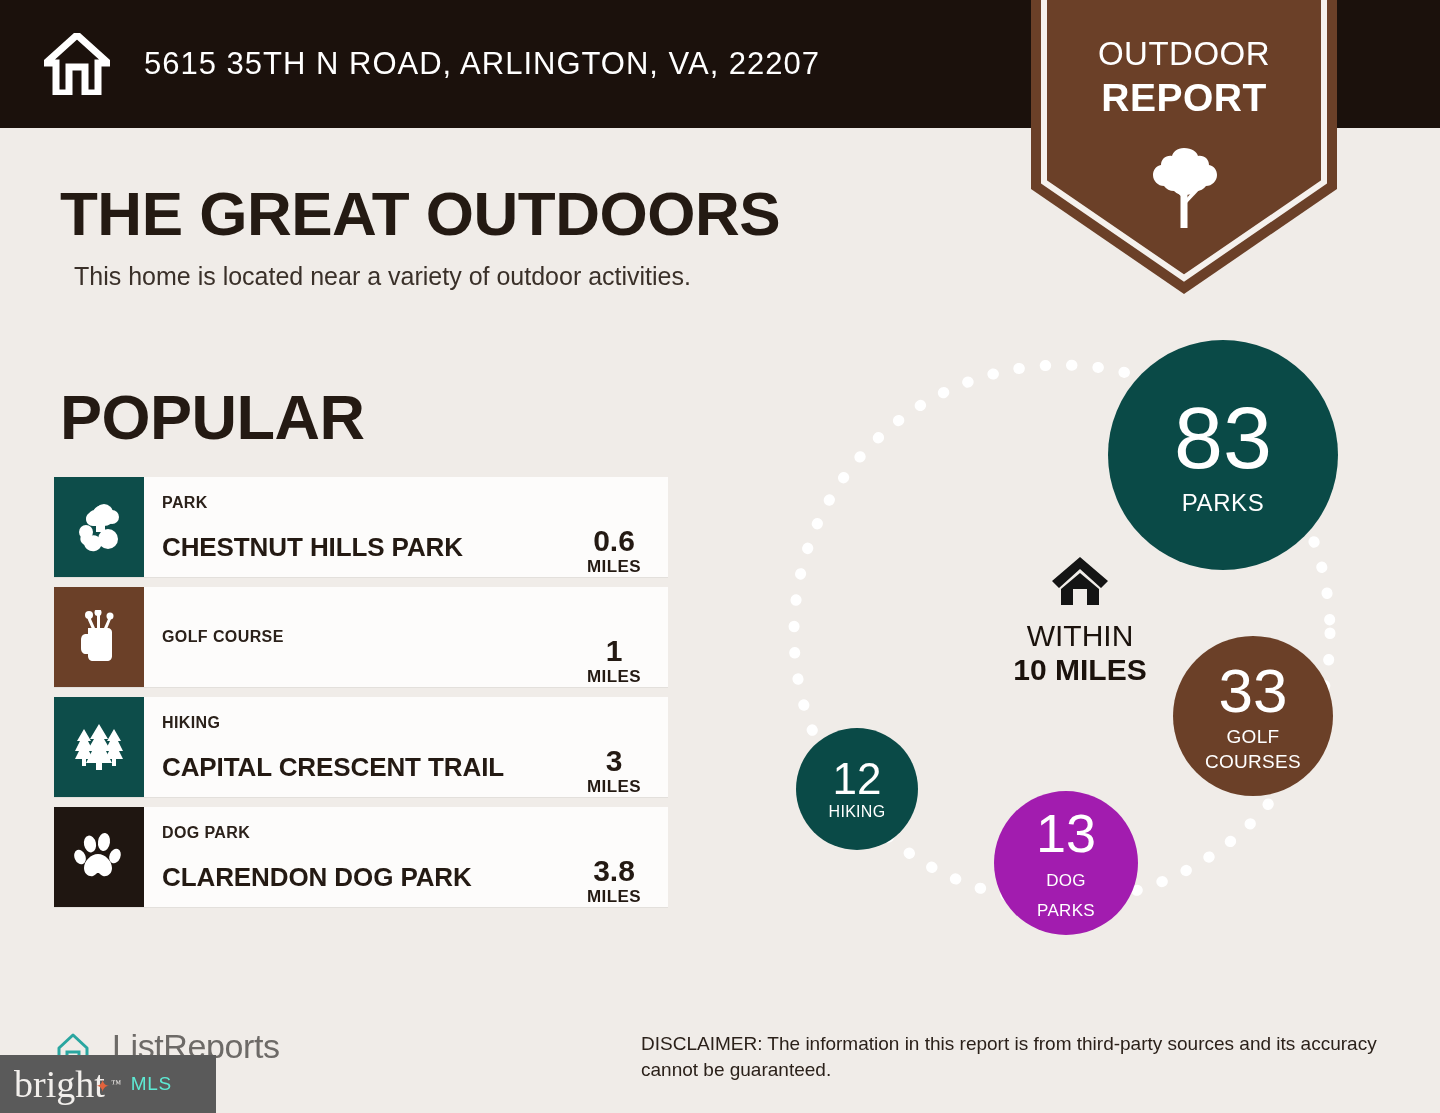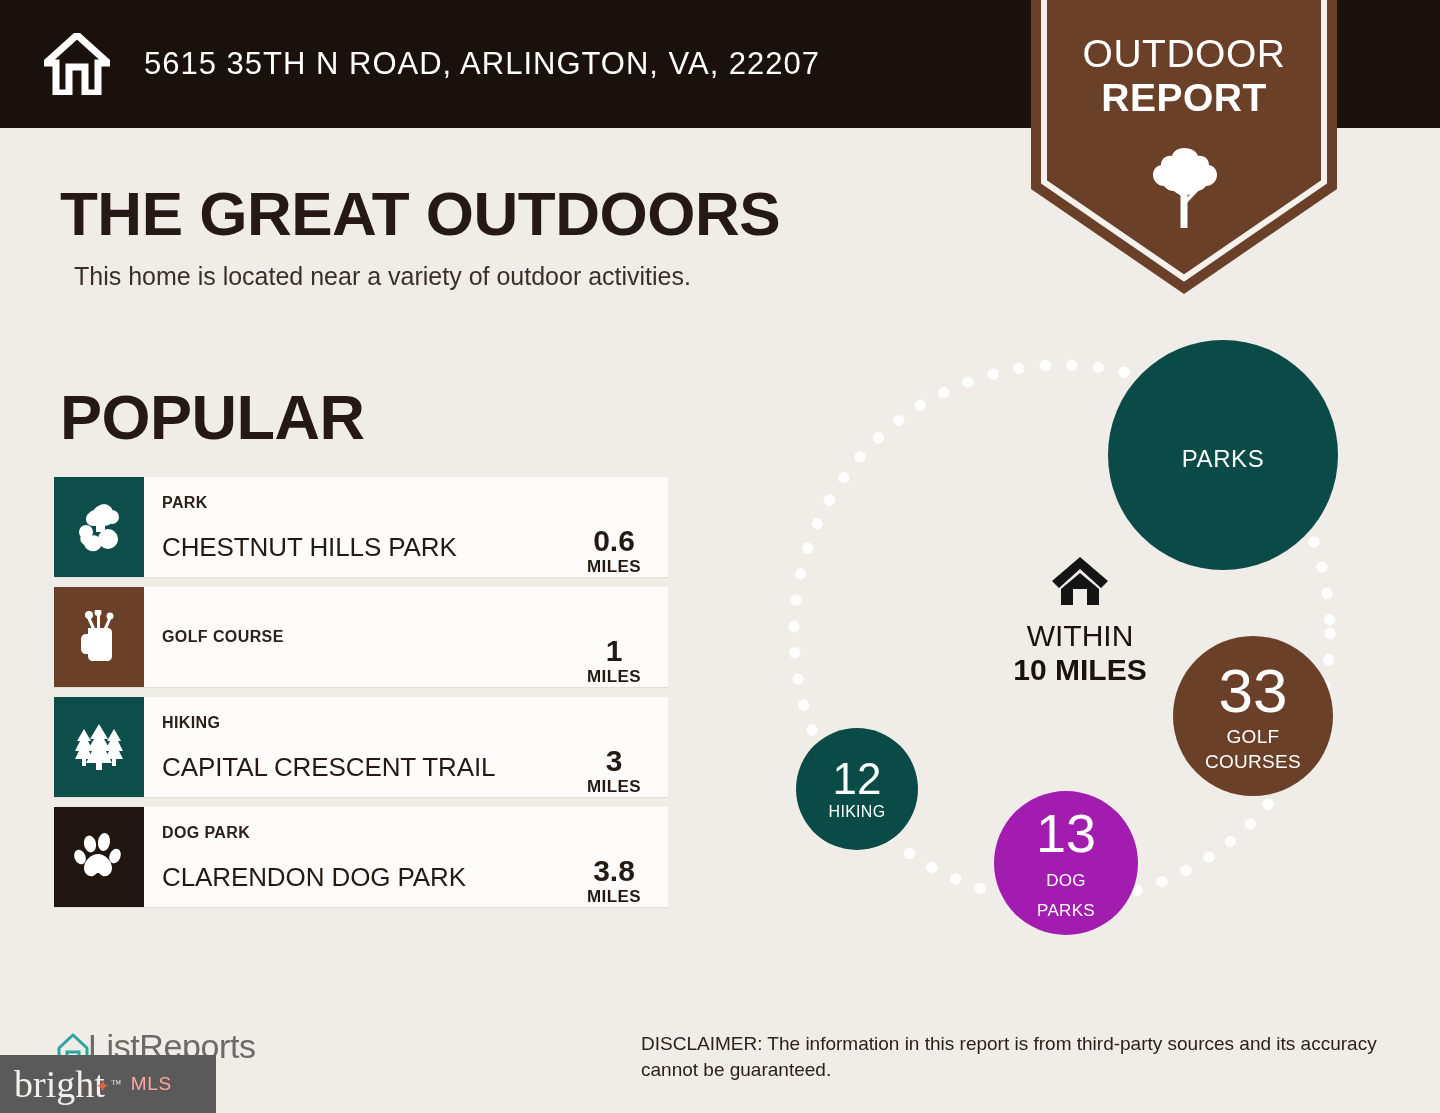--- a/index.html
+++ b/index.html
@@ -30,21 +30,21 @@
   
   .badge{
     position:absolute; left:1031px; top:-6px; width:306px; height:306px;
     z-index:5;
   }
   .badge svg{ display:block; }
   .badge-text{
     position:absolute; left:0; top:38px; width:306px; text-align:center;
     color:#ffffff; pointer-events:none;
   }
-  .badge-l1{ font-size:39px; font-weight:400; letter-spacing:0.5px; line-height:44px;}
+  .badge-l1{ font-size:33px; font-weight:400; letter-spacing:0.5px; line-height:44px;}
   .badge-l2{ font-size:39px; font-weight:700; letter-spacing:0.5px; line-height:44px;}
   .badge-tree{
     position:absolute; left:153px; top:150px; transform:translateX(-50%);
     width:78px; height:86px;
   }
 
   
   .main-title{
     position:absolute; left:60px; top:178px;
     font-size:62px; font-weight:700; letter-spacing:-0.5px; color:#241a13;
@@ -73,21 +73,21 @@
   .pop-icon svg{ display:block; }
   .pop-mid{
     flex:1 1 auto; padding:12px 10px 12px 18px;
     display:flex; flex-direction:column; justify-content:center;
   }
   .pop-cat{
     font-size:16px; font-weight:700; letter-spacing:0.4px; color:#2b211a;
     line-height:20px;
   }
   .pop-name{
-    font-size:26px; font-weight:400; letter-spacing:-0.1px; color:#241a13;
+    font-size:26px; font-weight:700; letter-spacing:-0.1px; color:#241a13;
     line-height:30px; margin-top:19px;
   }
   .pop-dist{
     flex:0 0 92px; padding-right:16px;
     display:flex; flex-direction:column; align-items:center; justify-content:center;margin-top:48px;
   }
   .pop-dist-num{ font-size:30px; font-weight:700; color:#241a13; line-height:32px;}
   .pop-dist-unit{ font-size:17px; font-weight:700; letter-spacing:0.4px; color:#241a13; line-height:20px;}
 
   
@@ -119,42 +119,42 @@
 
   .center-group{
     position:absolute; left:205px; top:225px; width:230px;
     text-align:center;
   }
   .center-house{ display:block; margin:0 auto 8px; }
   .center-l1{ font-size:30px; font-weight:400; color:#1b120c; line-height:34px; }
   .center-l2{ font-size:30px; font-weight:700; color:#1b120c; line-height:34px; }
 
   
-  .lr-logo{ position:absolute; left:56px; top:1027px; display:flex; align-items:center; }
+  .lr-logo{ position:absolute; left:56px; top:1027px; display:flex; align-items:center;gap:24px; }
   .lr-house{ width:34px; height:32px; display:block; }
   .lr-word{
     font-size:34px; font-weight:400; color:#6d6a67; letter-spacing:-0.4px;
     margin-left:-2px;
   }
   .bright-box{
     position:absolute; left:0px; top:1055px; width:216px; height:58px;
     background:#5a5a5a;
     display:flex; align-items:center;
   }
   .bright-word{
     font-family:"Liberation Serif", serif;
     font-size:38px; color:#f2efec; margin-left:14px; line-height:38px;
     position:relative;
   }
   .bright-star{
     position:absolute; right:-5px; top:3px; color:#e2633c; font-size:17px;
   }
   .bright-tm{ position:absolute; right:-16px; top:0px; color:#f2efec; font-size:10px;}
   .bright-mls{
-    font-size:19px; color:#fca5a5; margin-left:26px; letter-spacing:0.6px;
+    font-size:19px; color:#5eead4; margin-left:26px; letter-spacing:0.6px;
   }
   .disclaimer{
     position:absolute; left:641px; top:1031px; width:755px;
     font-size:19px; line-height:26px; color:#2b211a;
   }
   .disclaimer b{ font-weight:400; }
 </style>
 </head>
 <body>
 
@@ -291,20 +291,21 @@
 
 </div>
 
 <div class="diagram">
 
   <svg class="dotarc" width="640" height="620" aria-hidden="true">
     <circle cx="302" cy="303" r="268" fill="none" stroke="#ffffff" stroke-width="11" stroke-linecap="round" stroke-dasharray="0.5 26"></circle>
   </svg>
 
   <div class="bubble" id="bub-parks">
+    <div class="bub-num">83</div>
     <div class="bub-lab">PARKS</div>
   </div>
 
   <div class="bubble" id="bub-golf">
     <div class="bub-num">33</div>
     <div class="bub-lab">GOLF</div>
     <div class="bub-lab">COURSES</div>
   </div>
 
   <div class="bubble" id="bub-dog">

